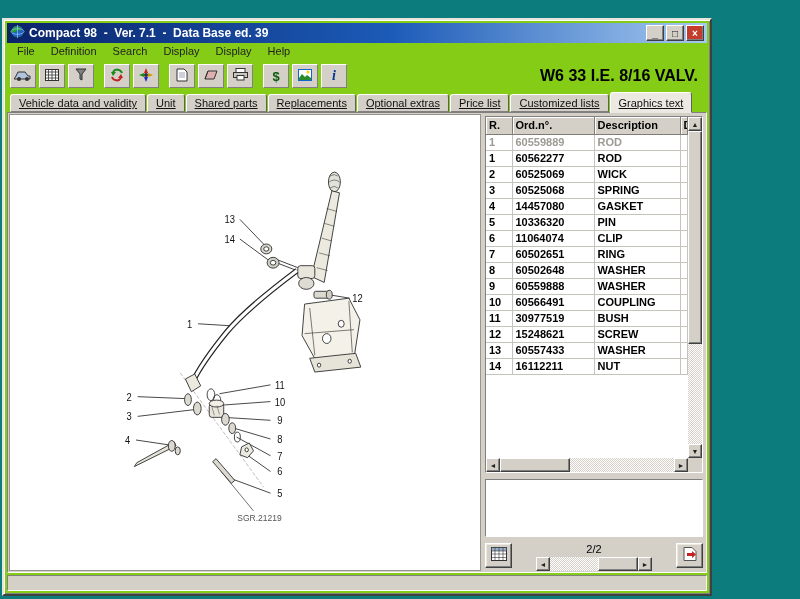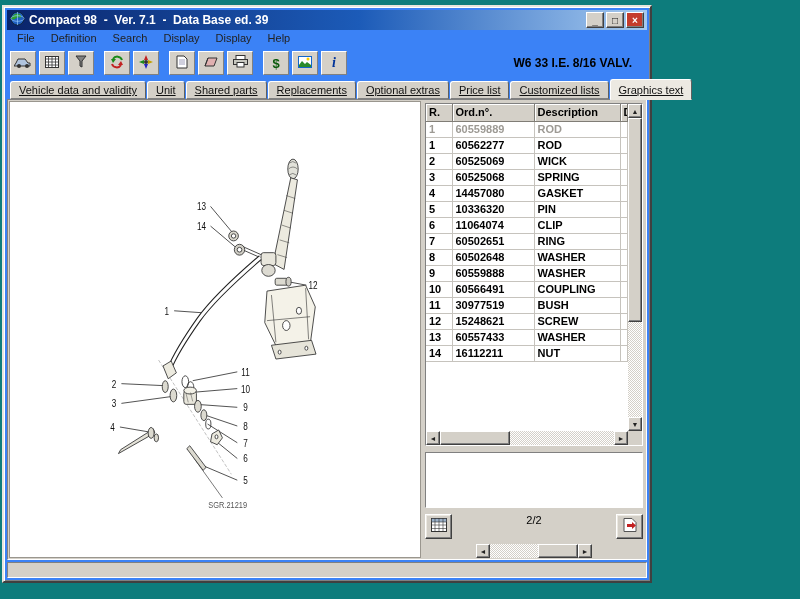--- a/index.html
+++ b/index.html
@@ -1,21 +1,21 @@
 <!DOCTYPE html>
 <html><head>
 <meta charset="utf-8">
 <style>
   * { box-sizing: border-box; }
   body { margin:0; font-family:"Liberation Sans", sans-serif; }
   .desktop { position:relative; width:800px; height:599px; background:#0d7c7c; overflow:hidden; }
 
   .window {
-    position:absolute; left:2px; top:5px; width:650px; height:578px;
-    background:#3b82f6; padding:3px;
+    position:absolute; left:2px; top:18px; width:710px; height:578px;
+    background:#84cc16; padding:3px;
     border:2px solid; border-color:#e8e5de #404040 #404040 #e8e5de;
     box-shadow: inset 1px 1px 0 #fff, inset -1px -1px 0 #808080;
     display:flex; flex-direction:column;
   }
 
   
   .titlebar { flex:0 0 20px; background:linear-gradient(90deg,#0a246a 0%,#1c5bb8 55%,#a6caf0 100%);
     display:flex; align-items:center; gap:4px; padding:0 3px; }
   .title { flex:1; color:#fff; font-weight:bold; font-size:12px; white-space:pre; overflow:hidden; }
   .winbtns { display:flex; gap:2px; }
@@ -29,21 +29,21 @@
   .menu-item { padding:2px 8px; }
 
   
   .toolbar { flex:0 0 28px; display:flex; align-items:center; padding:0 3px; }
   .tbtn { width:26px; height:24px; margin-right:3px; padding:0; background:#d4d0c8;
     border:1px solid; border-color:#fff #808080 #808080 #fff;
     display:flex; align-items:center; justify-content:center; }
   .tbtn.gap { margin-right:10px; }
   .glyph { font-weight:bold; font-size:13px; color:#0a5a0a; }
   .glyph.info { font-family:"Liberation Serif",serif; font-style:italic; color:#003399; font-size:14px; }
-  .model-label { margin-left:auto; margin-right:12px; font-weight:bold; font-size:12px; color:#000; white-space:pre; }
+  .model-label { margin-left:auto; margin-right:6px; font-weight:bold; font-size:16px; color:#000; white-space:pre; }
 
   
   .tabs { flex:0 0 22px; display:flex; align-items:flex-end; padding-left:3px; position:relative; z-index:2; }
   .tab { height:18px; line-height:17px; padding:0 8px; font-size:11px; color:#111; background:#d4d0c8;
     border:1px solid; border-color:#fff #606060 #808080 #fff; border-radius:3px 3px 0 0; margin-right:1px; white-space:nowrap;text-decoration:underline; }
   .tab.active { height:21px; line-height:20px; background:#ece9e2; border-bottom-color:#ece9e2; position:relative; top:1px; }
 
   
   .content { flex:1 1 auto; min-height:0; display:flex; background:#d4d0c8;
     border:1px solid; border-color:#808080 #fff #fff #808080; padding:1px; }
@@ -85,21 +85,21 @@
 
   .note-box { height:58px; margin-top:6px; background:#fff;
     border:1px solid; border-color:#808080 #fff #fff #808080; }
 
   
   .controls { margin-top:6px; display:flex; align-items:flex-start; }
   .ctl-btn { width:27px; height:25px; padding:0; background:#d4d0c8;
     border:1px solid; border-color:#fff #404040 #404040 #fff;
     box-shadow:inset -1px -1px 0 #808080, inset 1px 1px 0 #ece9e2;
     display:flex; align-items:center; justify-content:center; }
-  .pager-col { flex:1; display:flex; flex-direction:column; align-items:center; gap:18px; }
+  .pager-col { flex:1; display:flex; flex-direction:column; align-items:center; gap:2px; }
   .pager { font-size:11px; color:#000; }
   .mini-scroll { width:116px; height:14px; display:flex; }
   .mini-scroll .sb-thumb { top:0; bottom:0; right:0; width:45%; }
 
   
   .statusbar { flex:0 0 16px; margin-top:2px; background:#d4d0c8; font-size:11px; color:#000;
     border:1px solid; border-color:#808080 #fff #fff #808080; padding:1px 4px; white-space:pre; overflow:hidden; }
 </style>
 </head>
 <body>

